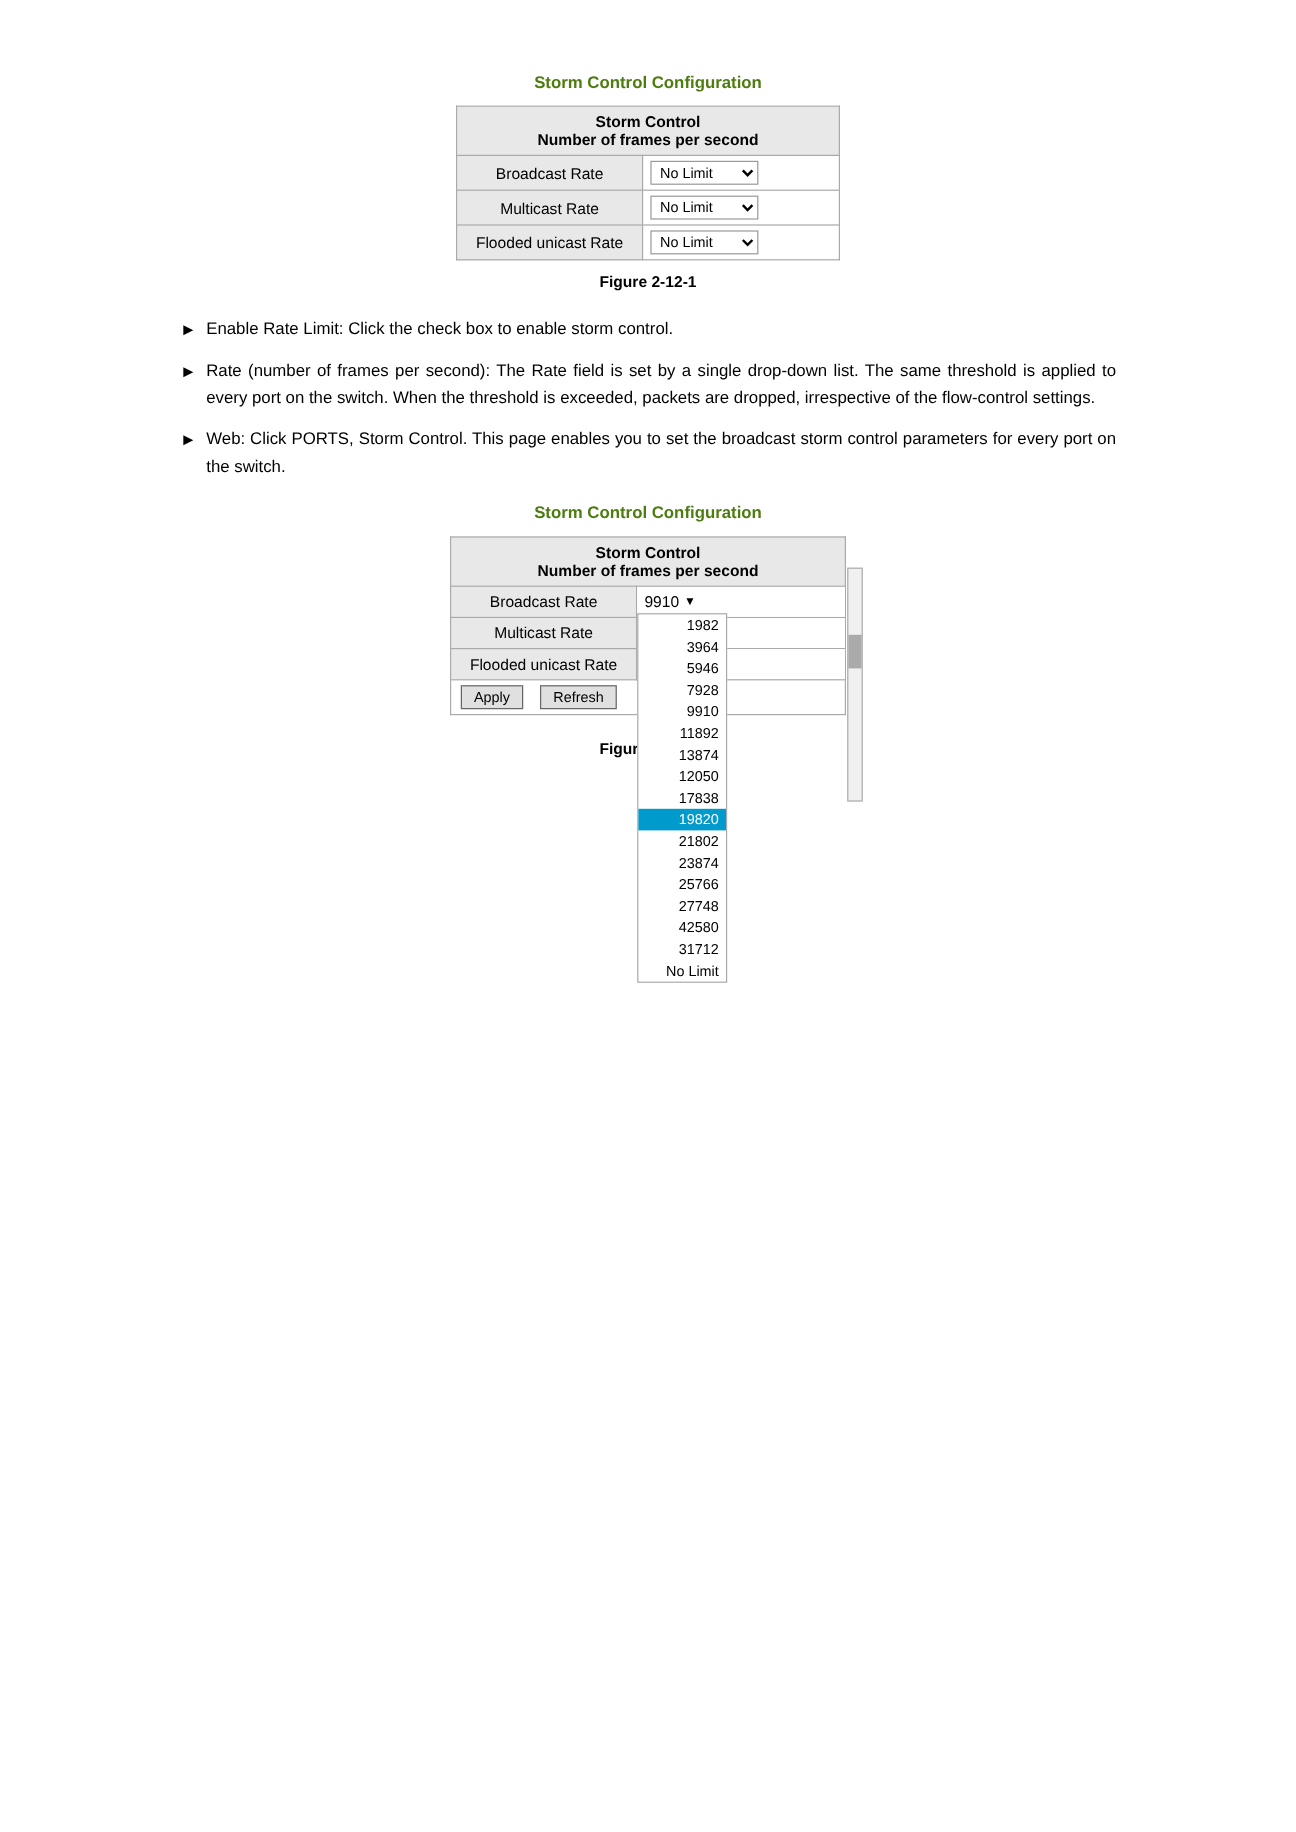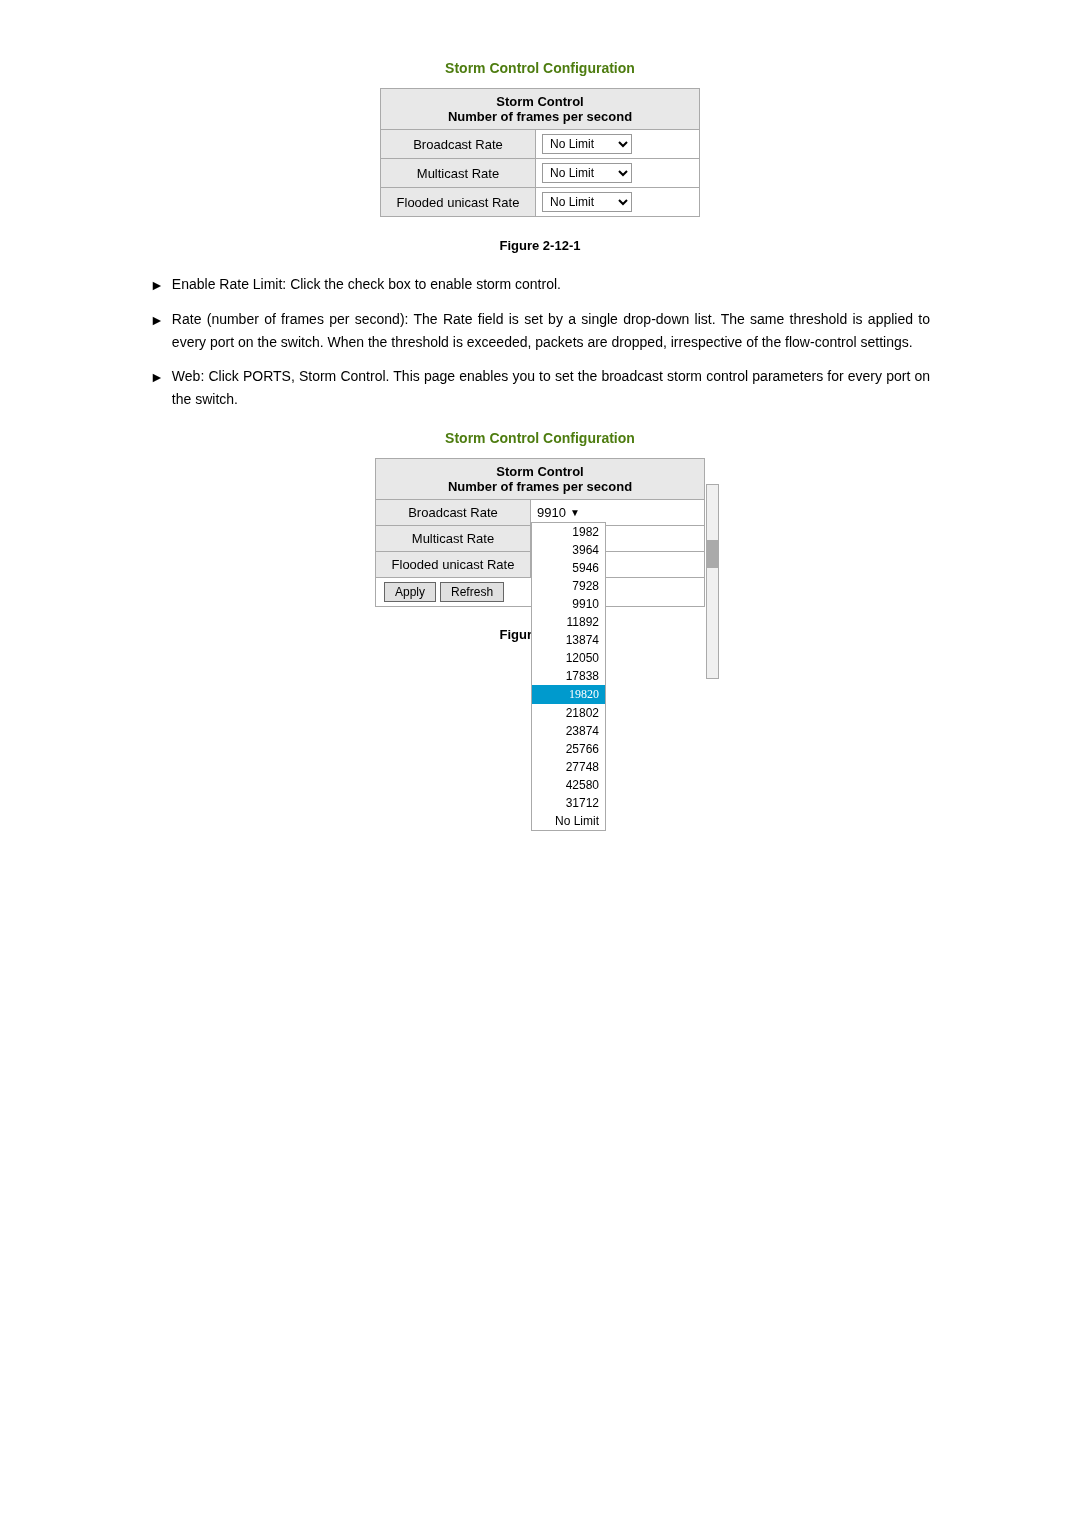--- a/index.html
+++ b/index.html
@@ -64,21 +64,21 @@
       background: #fff;
       font-size: 12px;
       padding: 1px 3px;
       cursor: pointer;
       width: 90px;
     }
 
     .figure-caption {
       text-align: center;
       font-weight: bold;
-      margin: 21px 0 20px 0;
+      margin: 10px 0 20px 0;
       font-size: 13px;
     }
 
     .bullet-list {
       margin: 0 0 20px 0;
       padding: 0;
       list-style: none;
     }
 
     .bullet-list li {
@@ -154,26 +154,25 @@
 
     .dropdown-open .drop-item {
       padding: 2px 6px;
       cursor: pointer;
       white-space: nowrap;
     }
 
     .dropdown-open .drop-item.selected {
       background: #009acd;
       color: #fff;
-      font-family: Liberation Serif, serif;
     }
 
     .apply-refresh-row {
       display: flex;
-      gap: 4px;
+      gap: 14px;
       padding: 6px 8px;
     }
 
     .btn {
       border: 1px solid #666;
       background: #e0e0e0;
       padding: 2px 10px;
       font-size: 12px;
       cursor: pointer;
     }

